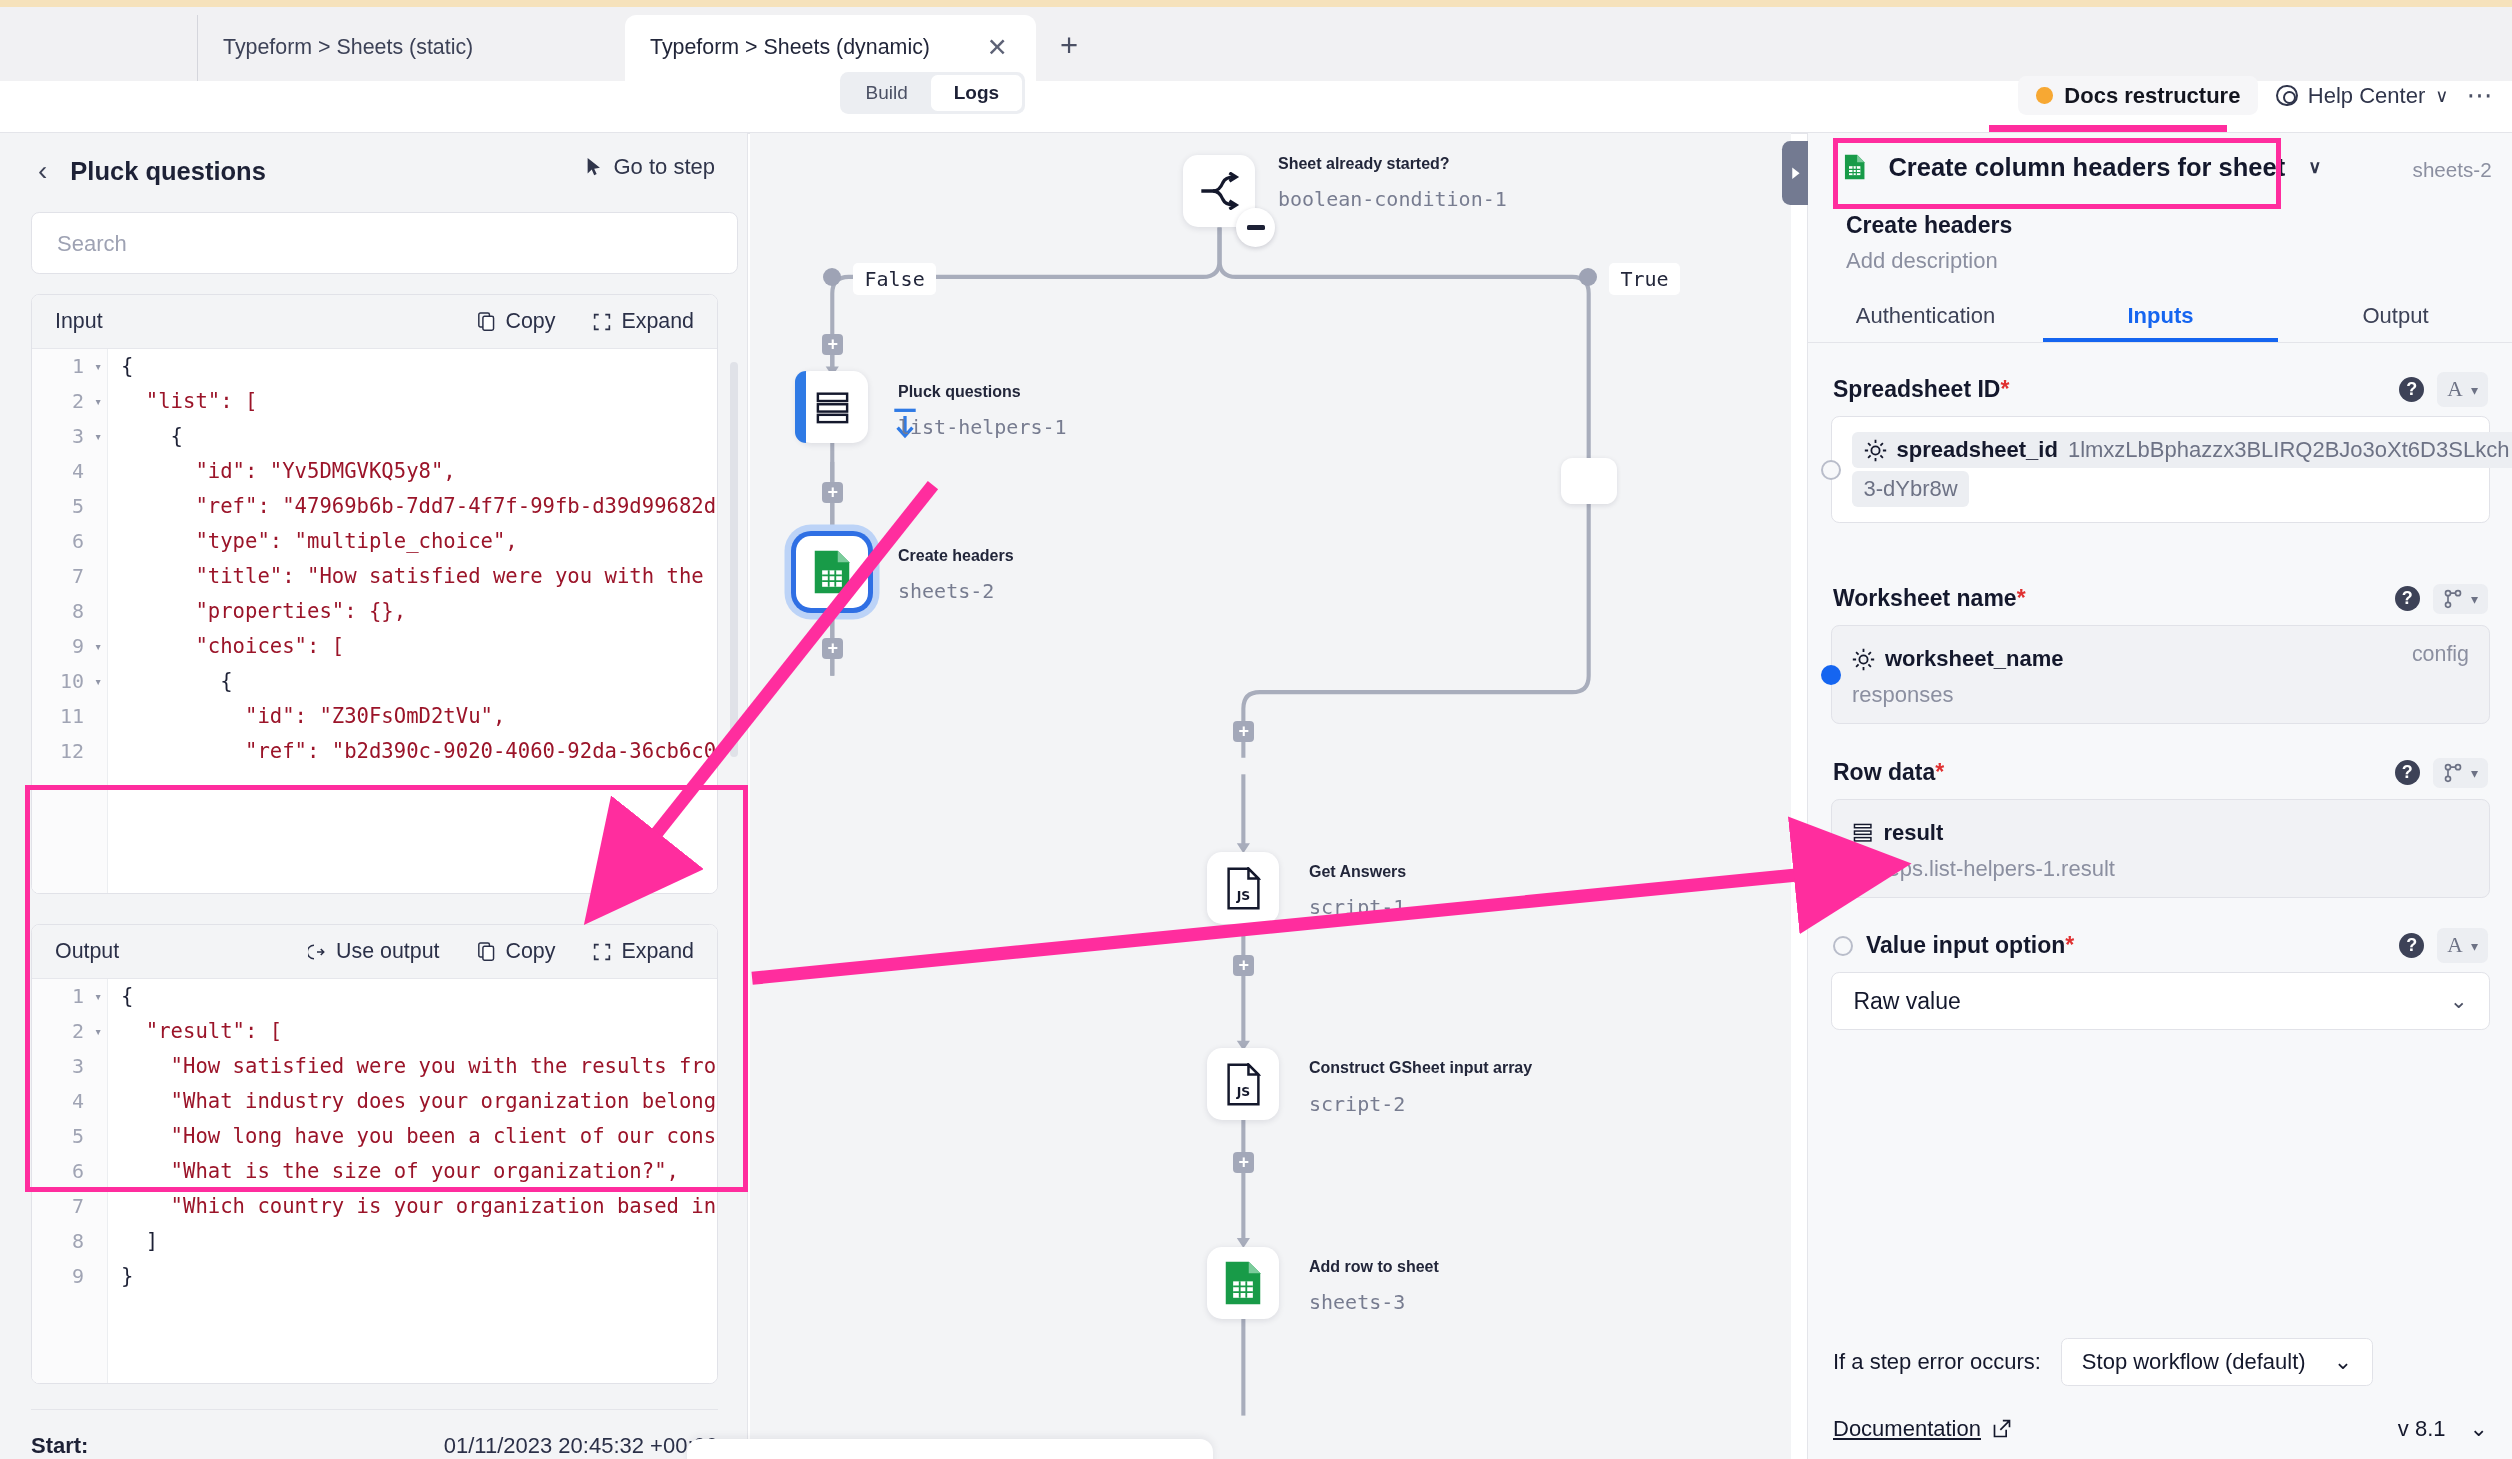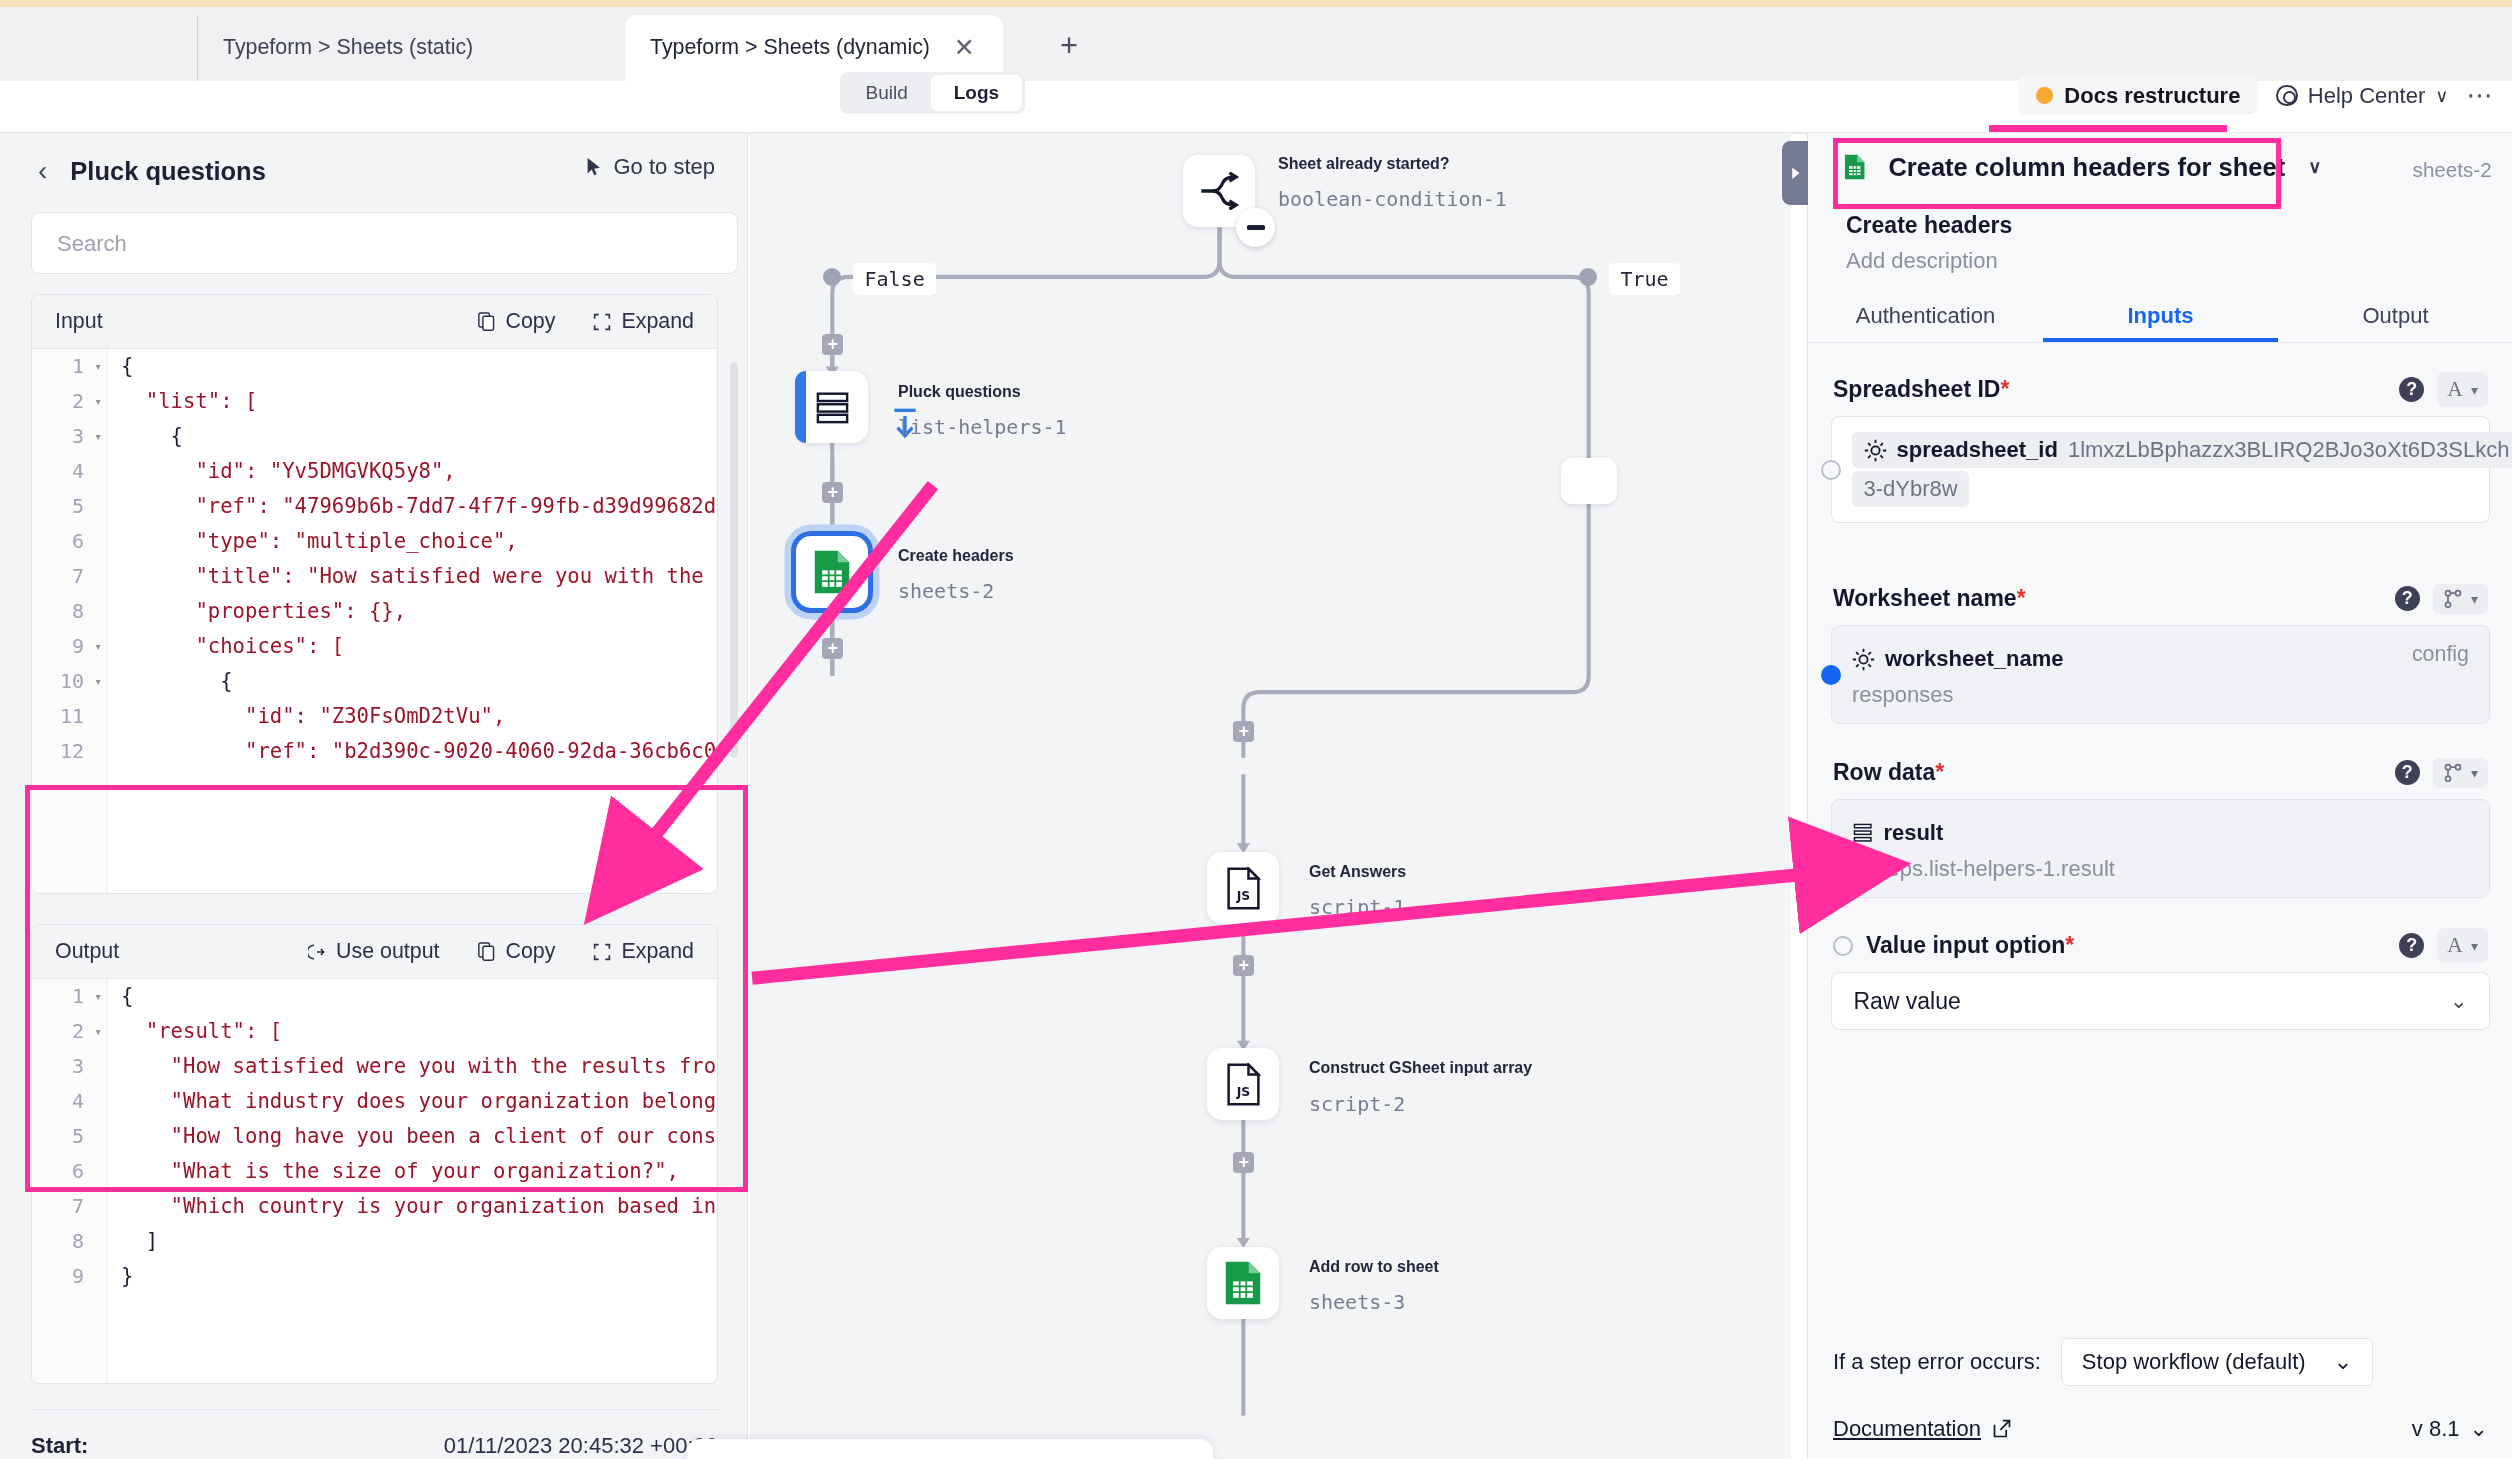--- a/index.html
+++ b/index.html
@@ -24,21 +24,21 @@
   }
   .tab {
     position: absolute; top: 8.2px; height: 66px;
     display: flex; align-items: center;
     font-size: 21.4px; color: #3d4257;
     padding: 0 25px;
     white-space: nowrap;
   }
   .tab.inactive { left: 197px; border-left: 1.6px solid #d5d6dc; }
   .tab.active {
-    left: 625px; width: 378px;
+    left: 625px; width: 411px;
     background: #ffffff;
     border-radius: 11.5px 11.5px 0 0;
     color: #22263a; font-weight: 500;
     justify-content: space-between;
     padding-right: 20px;
   }
   .tab-close {
     font-size: 25px; color: #5d6276; line-height: 1;
     padding: 3.3px 8.2px; cursor: pointer;
   }
@@ -362,21 +362,21 @@
   }
   .doc-row {
     display: flex; align-items: center; padding: 0 25px; margin-top: 30px;
   }
   .doc-link {
     font-size: 22px; color: #14182c; text-decoration: underline;
     display: flex; align-items: center; gap: 11.5px; cursor: pointer;
   }
   .ver {
     margin-left: auto; font-size: 22px; color: #14182c;
-    display: flex; align-items: center; gap: 10px; cursor: pointer;
+    display: flex; align-items: center; gap: 24px; cursor: pointer;
   }
 
   
   .ann-box {
     position: absolute; border: 5.8px solid #ff2d9e; pointer-events: none; z-index: 40;
   }
   .ann-svg { position: absolute; left: 0; top: 0; width: 2512px; height: 1460px; pointer-events: none; z-index: 41; }
   .pink-underline {
     position: absolute; left: 1989px; top: 125px; width: 238px; height: 7.4px;
     background: #ff2d9e; z-index: 40;

